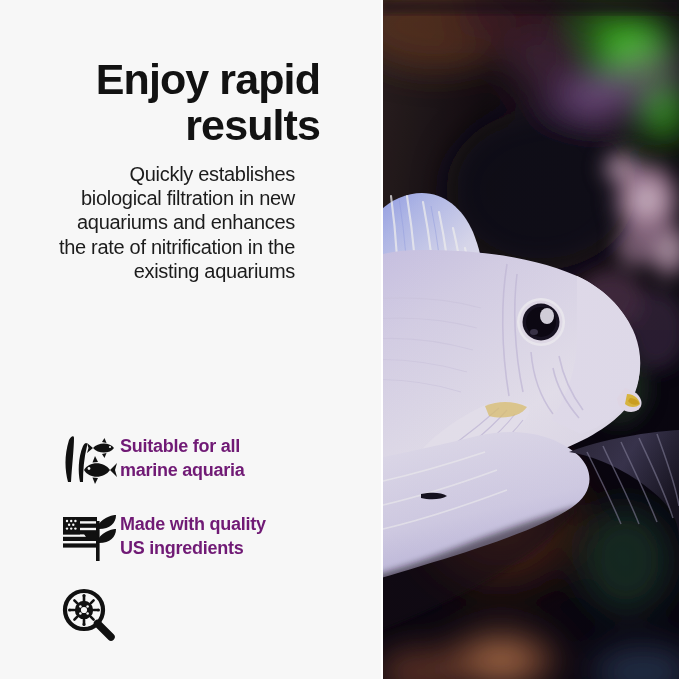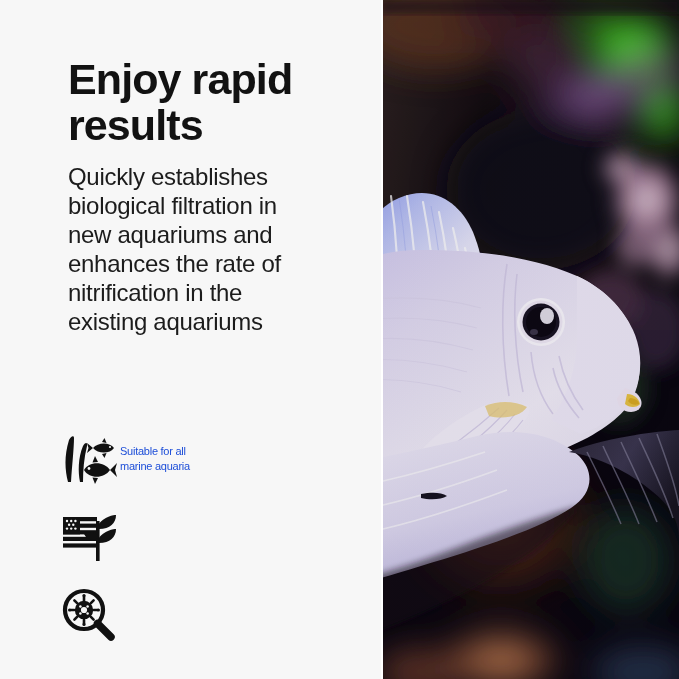--- a/index.html
+++ b/index.html
@@ -25,36 +25,37 @@
   .panel {
     position: relative;
     width: 381px;
     height: 679px;
     background: #f7f7f7;
     box-sizing: border-box;
     flex: 0 0 381px;
   }
   .panel-inner {
     position: absolute;
-    left: 68px;
+    left: 50px;
     top: 56px;
     right: 40px;
+    text-align: right;
   }
   .headline {
     font-size: 43px;
     font-weight: 700;
     line-height: 1.07;
     letter-spacing: -0.9px;
     color: #121212;
     margin: 0;
     max-width: 270px;
   }
   .subcopy {
     margin: 14px 0 0 0;
-    font-size: 24px;
+    font-size: 20px;
     font-weight: 400;
     line-height: 1.21;
     letter-spacing: -0.3px;
     color: #1c1c1c;
     max-width: 245px;
   }
 
   
   .features {
     position: absolute;
@@ -72,25 +73,25 @@
     width: 62px;
     height: 56px;
     display: flex;
     align-items: center;
     justify-content: center;
   }
   .feature-icon svg {
     display: block;
   }
   .feature-label {
-    font-size: 11px;
-    font-weight: 400;
+    font-size: 18px;
+    font-weight: 700;
     line-height: 1.32;
     letter-spacing: -0.25px;
-    color: #1d4ed8;
+    color: #701a75;
     white-space: pre-line;
   }
 
   
   .photo {
     position: relative;
     flex: 1 1 auto;
     height: 679px;
     overflow: hidden;
     background: #080609;
@@ -175,20 +176,22 @@
                 <circle cx="15.4" cy="17.6" r="1.2"></circle>
             </g>
 
             <rect x="36" y="10" width="3.6" height="40" fill="#111111"></rect>
 
             <path d="M38 14 C44 5 54 4 56 4 C56 12 50 18 39 18 Z" fill="#111111"></path>
             <path d="M38 28 C44 19 54 18 56 18 C56 26 50 32 39 32 Z" fill="#111111"></path>
             <path d="M37.6 24 C31 20 26 22 24 23 C27 29 33 30 38 27 Z" fill="#111111"></path>
           </svg>
         </span>
+        <span class="feature-label">Made with quality
+US ingredients</span>
       </div>
 
       <div class="feature">
         <span class="feature-icon">
           <svg width="56" height="54" viewBox="0 0 56 54" aria-hidden="true">
 
             <circle cx="23" cy="22" r="19" fill="none" stroke="#111111" stroke-width="4.2"></circle>
 
             <path d="M36.5 35.5 L50 49" stroke="#111111" stroke-width="7.5" stroke-linecap="round"></path>
 

